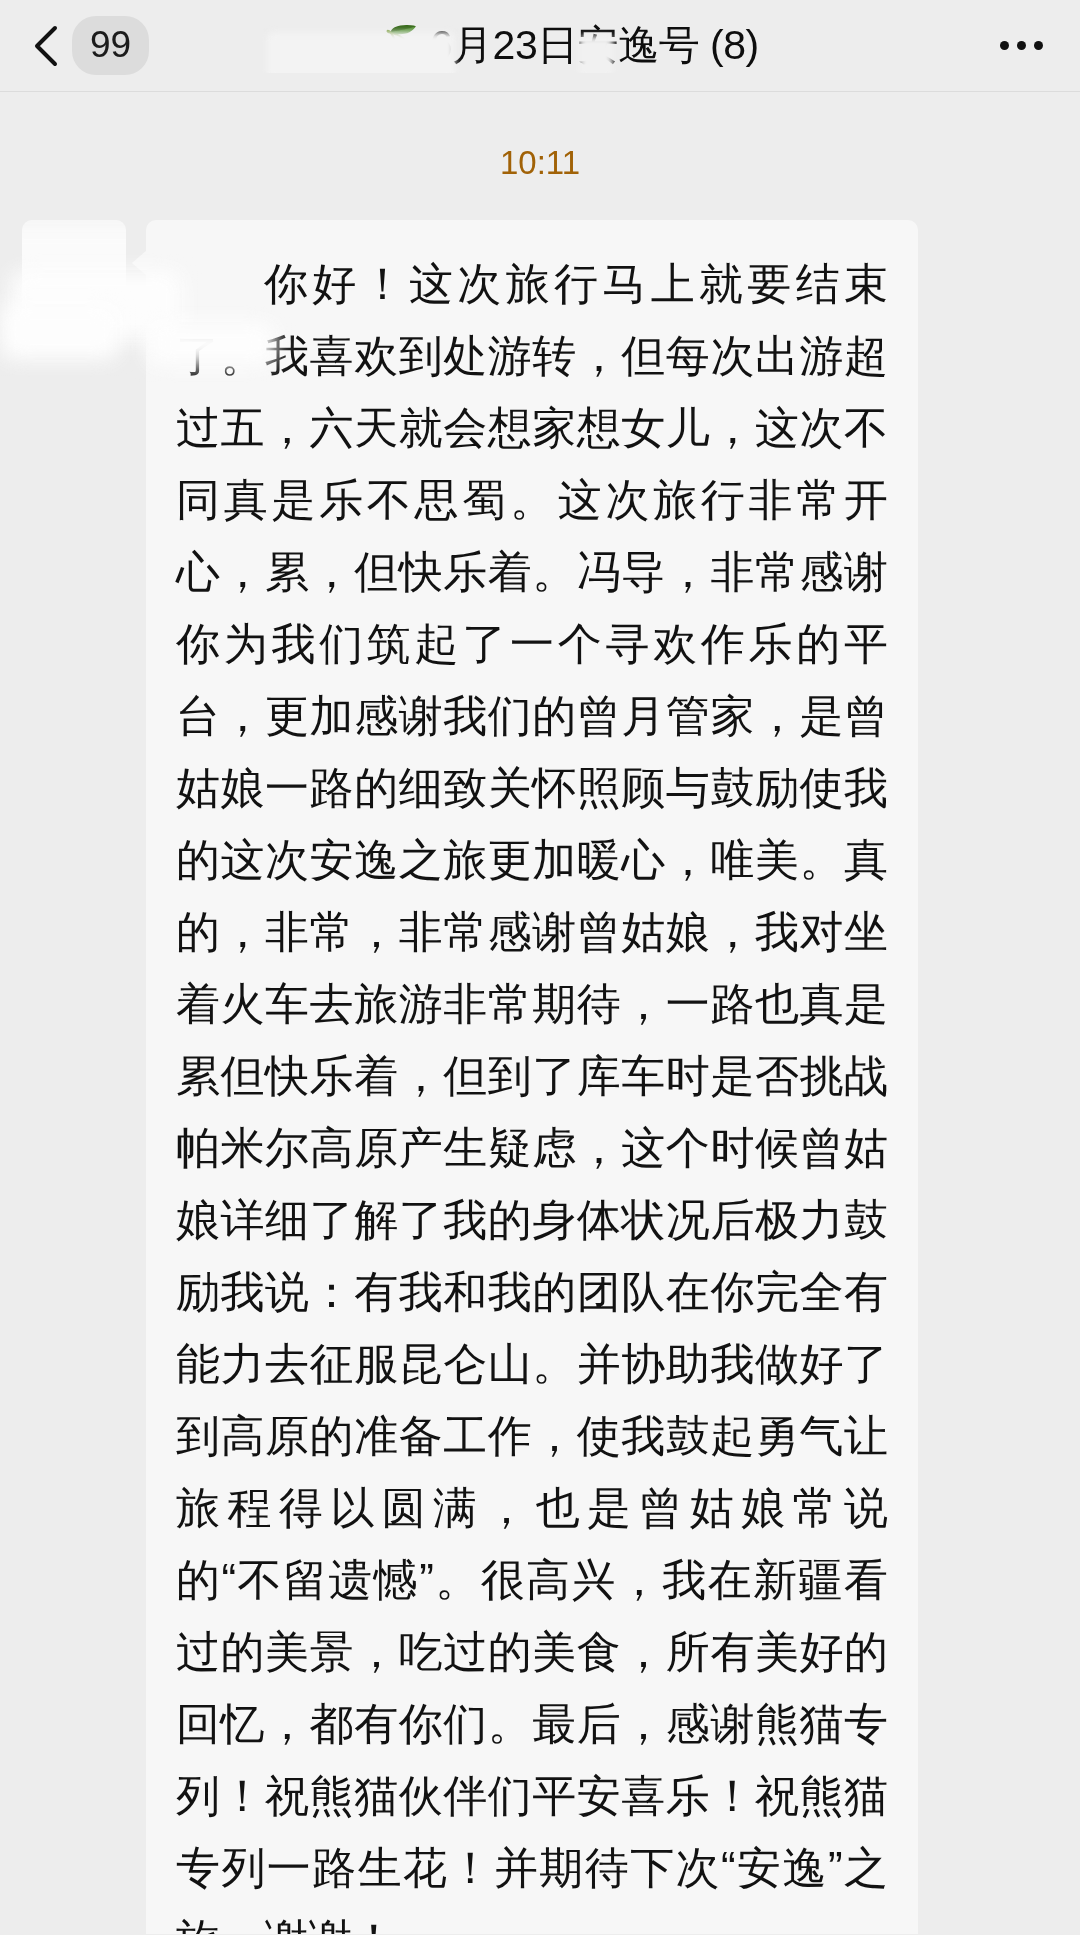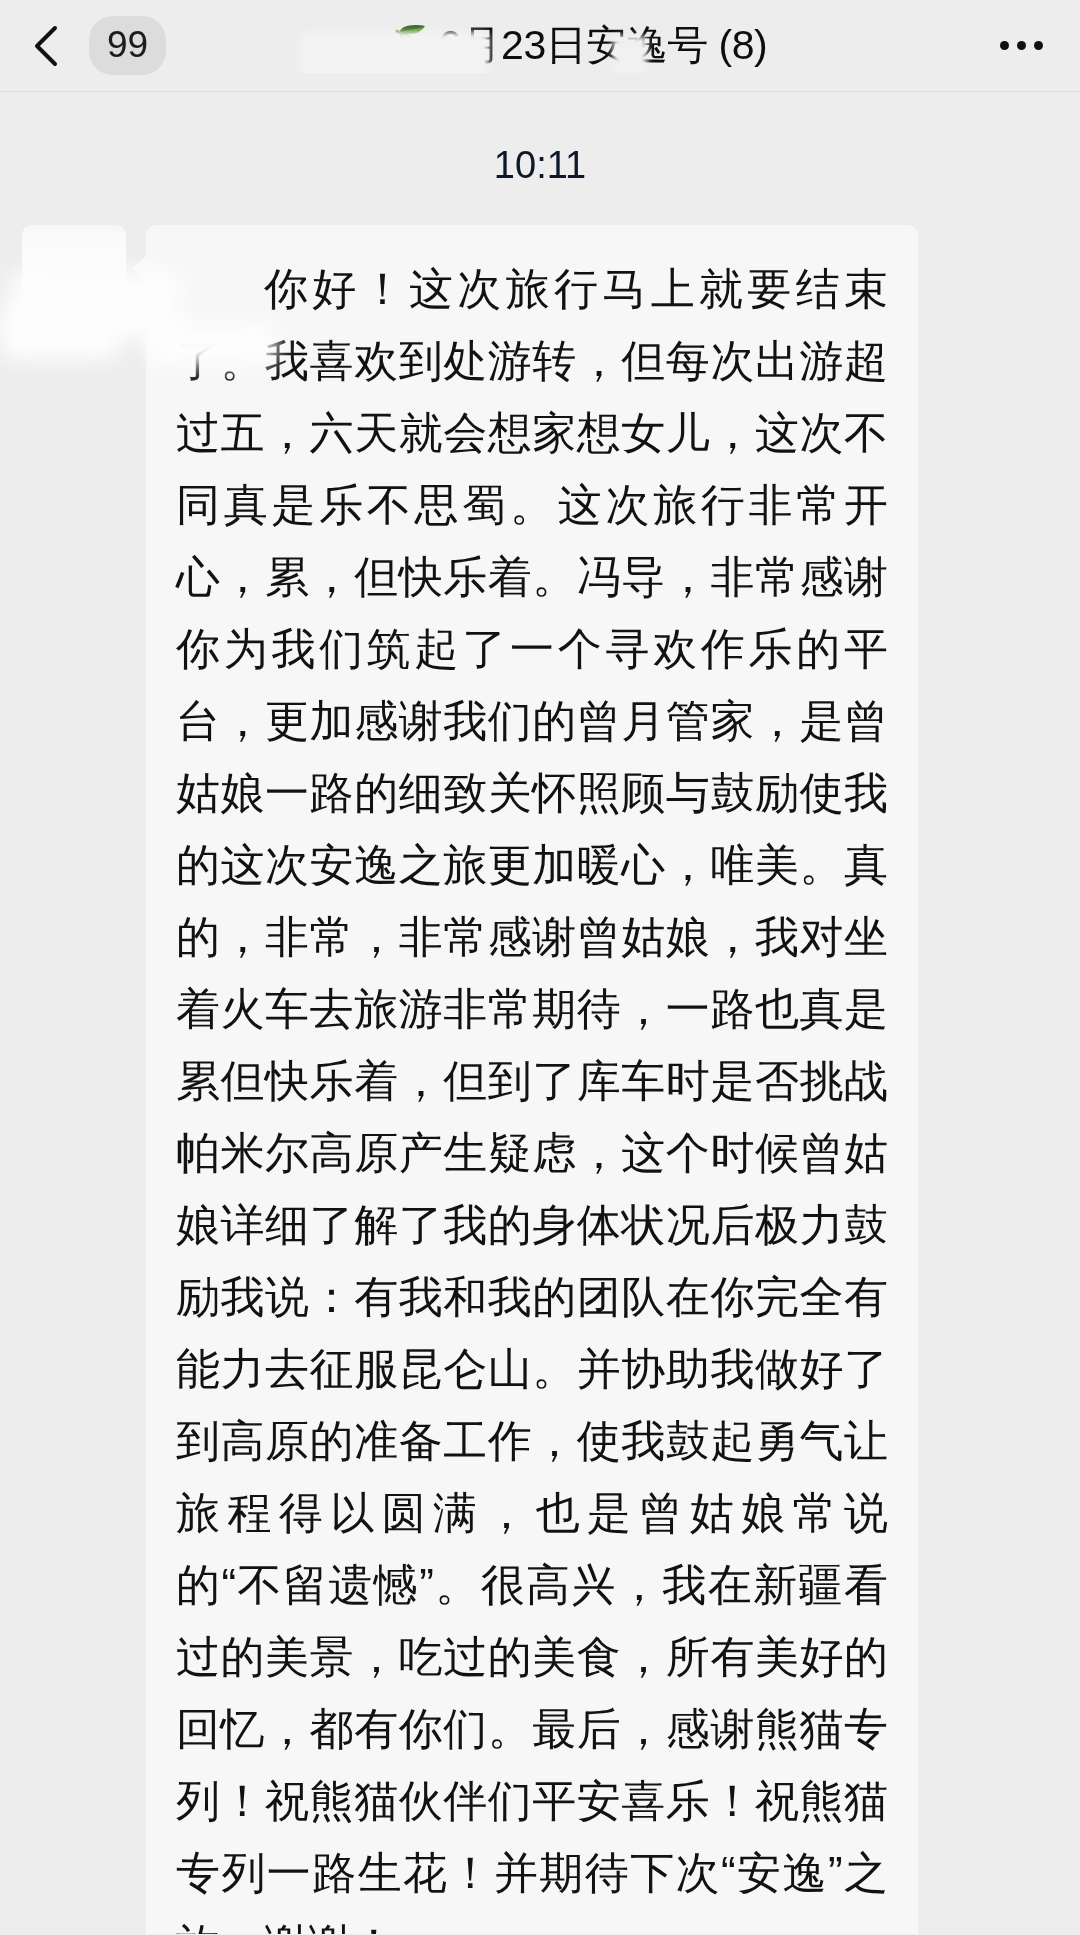--- a/index.html
+++ b/index.html
@@ -18,21 +18,20 @@
   
   .header {
     position: relative;
     height: 92px;
     background: #ededed;
     display: flex;
     align-items: center;
     padding: 0 28px;
     box-sizing: border-box;
     border-bottom: 1px solid #dcdcdc;
-    gap: 17px;
   }
   .back-icon {
     width: 36px;
     height: 48px;
     flex: 0 0 auto;
     display: flex;
     align-items: center;
     justify-content: center;
   }
   .back-icon svg { display: block; }
@@ -108,22 +107,22 @@
 
   
   .chat {
     position: relative;
     height: calc(1935px - 93px);
     background: #ededed;
     overflow: hidden;
   }
   .timestamp {
     text-align: center;
-    color: #0f172a;
-    font-size: 38px;
+    color: #a16207;
+    font-size: 33px;
     padding-top: 52px;
     padding-bottom: 10px;
     font-family: "Liberation Sans", sans-serif;
   }
 
   .msg-row {
     display: flex;
     align-items: flex-start;
     padding-left: 22px;
     padding-right: 28px;

